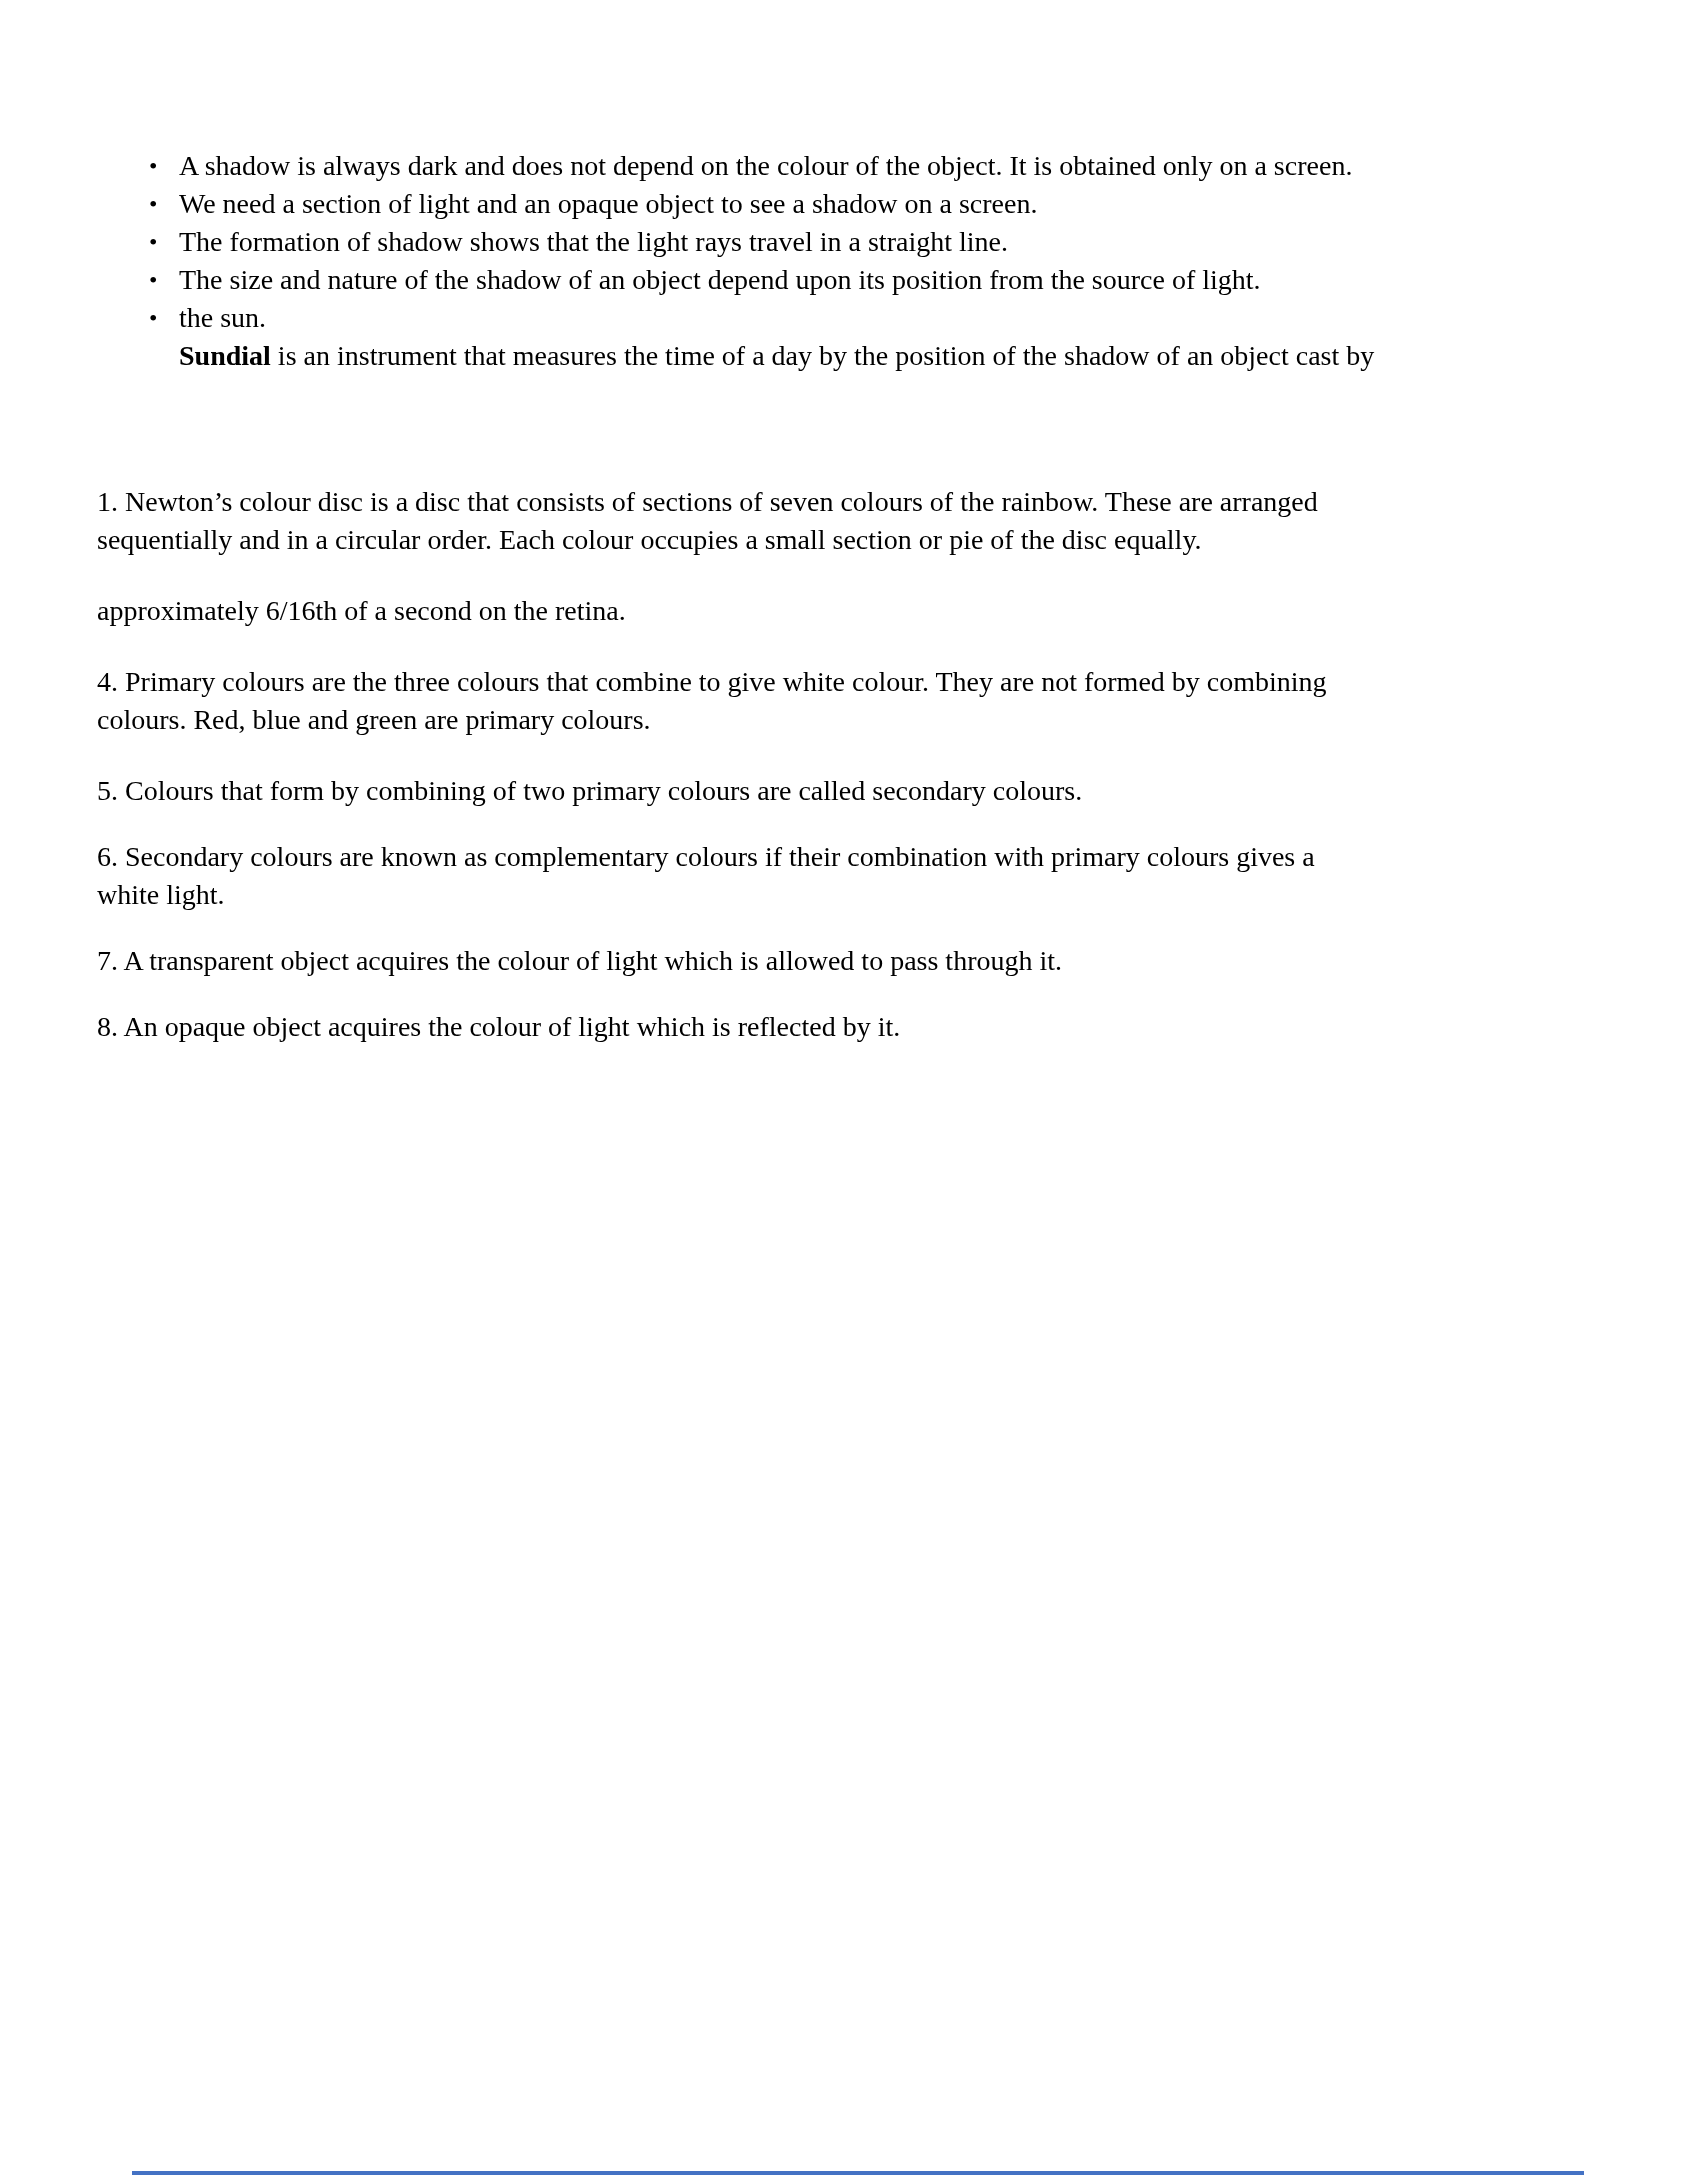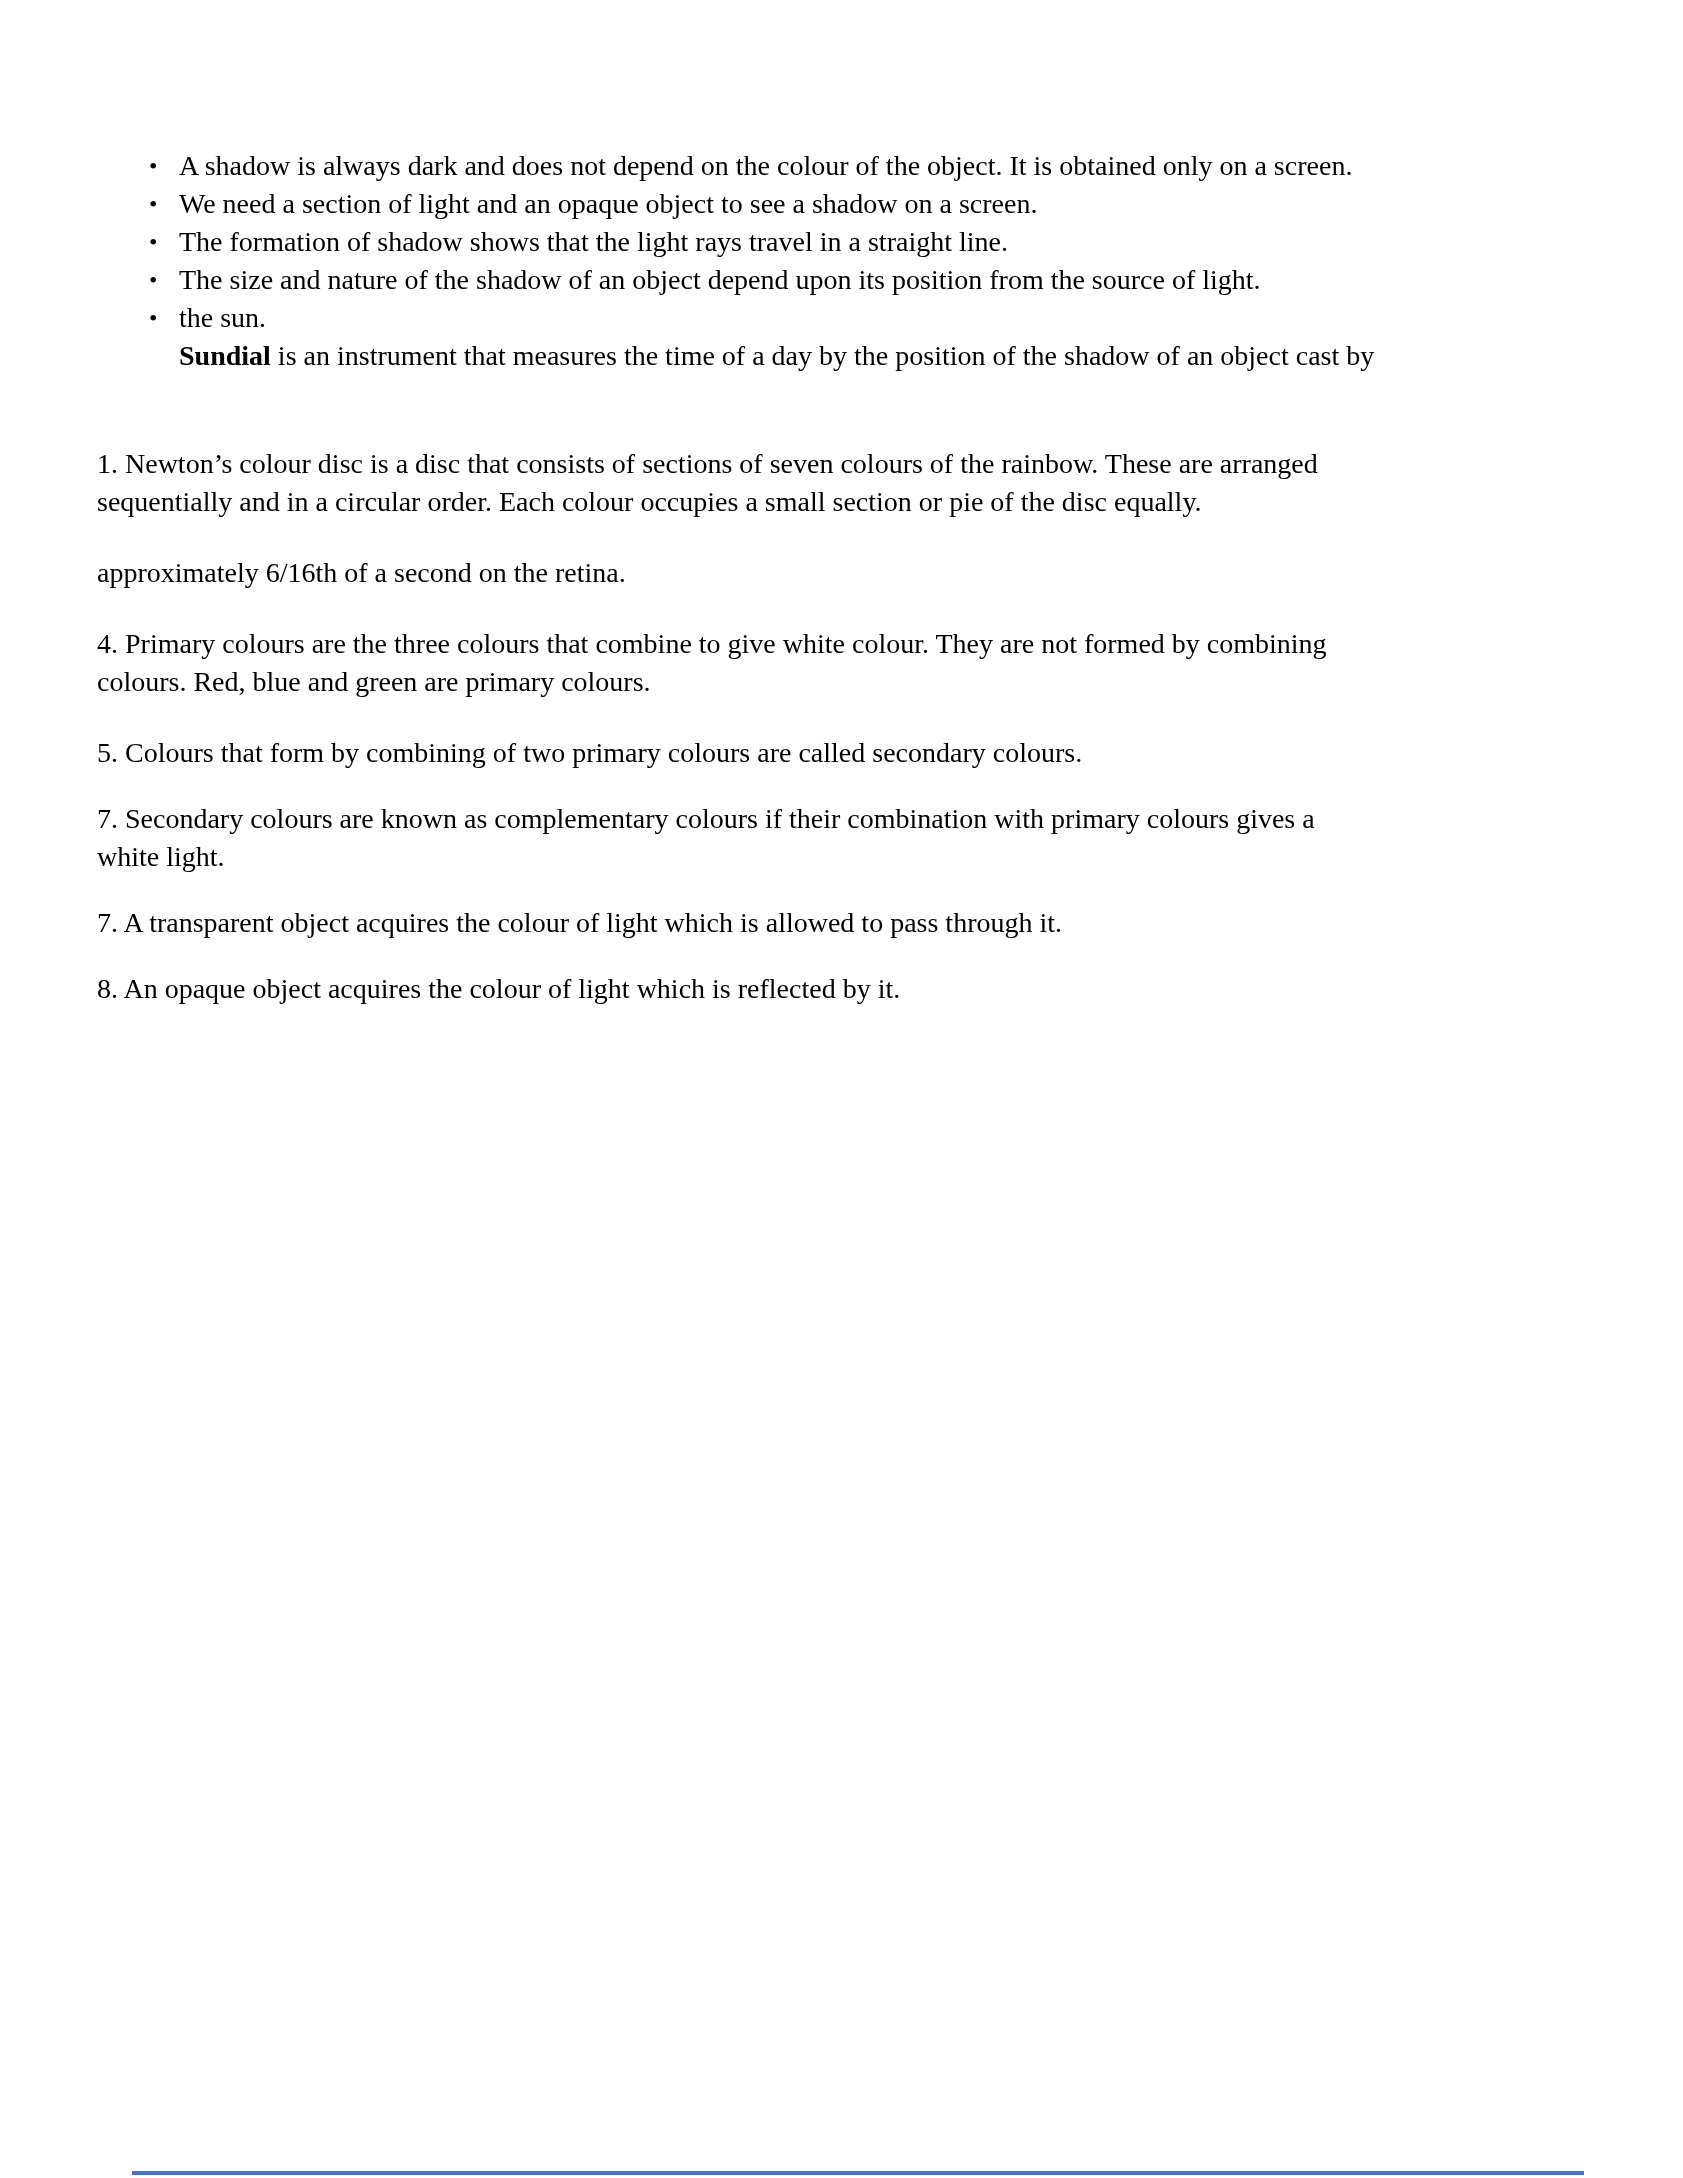--- a/index.html
+++ b/index.html
@@ -41,21 +41,21 @@
   }
   .bullet-text {
     flex: 1 1 auto;
     max-width: 1406px;
   }
   .bold {
     font-weight: bold;
   }
   
   .notes {
-    margin-top: 70px;
+    margin-top: 108px;
     padding-left: 97px;
     padding-right: 99px;
   }
   .para {
     margin: 0 0 33px 0;
     max-width: 1490px;
   }
   .para.tight {
     margin-bottom: 0;
   }
@@ -131,21 +131,21 @@
       <div class="line">colours. Red, blue and green are primary colours.</div>
     <p></p>
 
     <p class="para">
       </p>
       <div class="line">5. Colours that form by combining of two primary colours are called secondary colours.</div>
     <p></p>
 
     <p class="para tight">
       </p>
-      <div class="line">7. Secondary colours are known as complementary colours if their combination with primary colours gives a</div>
+      <div class="line">6. Secondary colours are known as complementary colours if their combination with primary colours gives a</div>
       <div class="line">white light.</div>
     <p></p>
 
     <p class="para tight">
       </p>
       <div class="line">7. A transparent object acquires the colour of light which is allowed to pass through it.</div>
     <p></p>
 
     <p class="para tight">
       </p>

